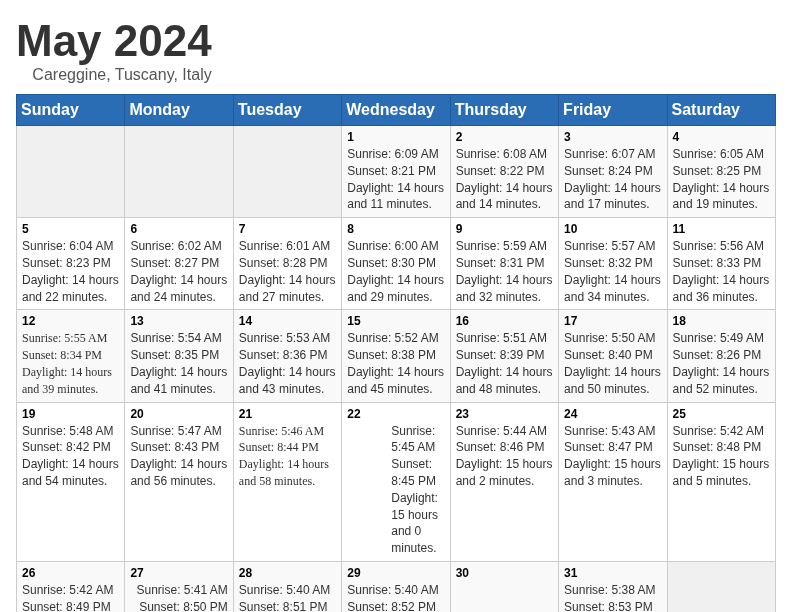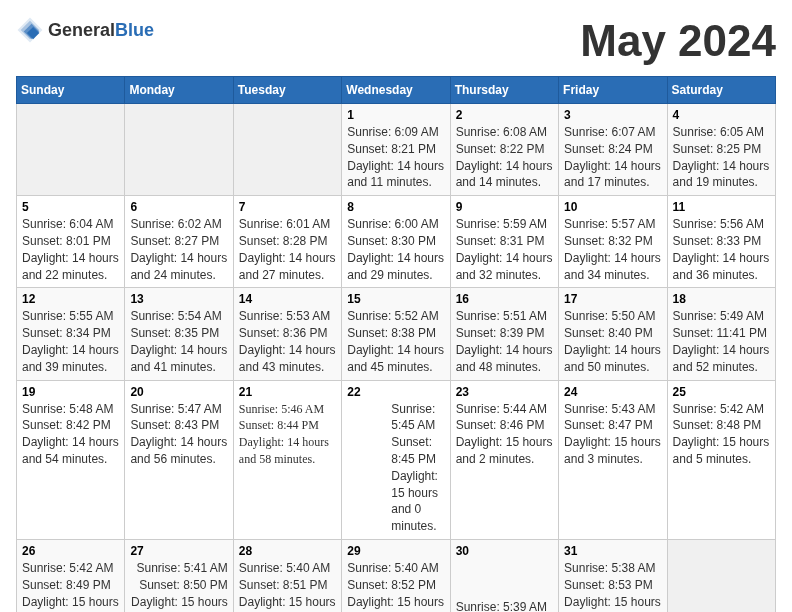--- a/index.html
+++ b/index.html
@@ -50,21 +50,21 @@
     table {
       width: 100%;
       border-collapse: collapse;
       font-size: 10.5px;
     }
     thead tr th {
       background-color: #2a6db5;
       color: #fff;
       padding: 6px 4px;
       text-align: left;
-      font-size: 12px;
+      font-size: 16px;
       font-weight: bold;
       border: 1px solid #1e5a9c;
     }
     tbody tr td {
       border: 1px solid #ccc;
       vertical-align: top;
       padding: 4px 5px;
       width: 14.28%;
       min-height: 80px;
       height: 90px;
@@ -87,33 +87,23 @@
       background-color: #fff;
     }
     .empty-cell {
       background-color: #f0f0f0 !important;
     }
   </style>
 </head>
 <body>
 
 <div class="header">
-  <div class="logo">
-    <svg class="logo-icon" viewBox="0 0 36 36" xmlns="http://www.w3.org/2000/svg">
-      <polygon points="18,2 34,18 18,34 2,18" fill="#2a6db5" opacity="0.15"></polygon>
-      <polygon points="18,6 30,18 18,30 6,18" fill="#2a6db5" opacity="0.3"></polygon>
-      <polygon points="20,10 30,20 20,30 10,20" fill="#2a6db5" opacity="0.6"></polygon>
-      <polygon points="22,14 30,22 22,30 14,22" fill="#2a6db5"></polygon>
-    </svg>
-    <div>
-      <span class="logo-text-general">General</span><span class="logo-text-blue">Blue</span>
-    </div>
-  </div>
   <div class="title-block">
     <div class="month-title">May 2024</div>
+    <div class="location-title">Careggine, Tuscany, Italy</div>
   </div>
 </div>
 
 <table>
   <thead>
     <tr id="weekday-header">
     <th>Sunday</th>
         <th>Monday</th>
         <th>Tuesday</th>
         <th>Wednesday</th>
@@ -149,21 +139,21 @@
           <span class="day-num">4</span>
           <div class="day-info" style="white-space: pre-line;">Sunrise: 6:05 AM
 Sunset: 8:25 PM
 Daylight: 14 hours and 19 minutes.</div>
         </td>
       </tr>
       <tr>
         <td>
           <span class="day-num">5</span>
           <div class="day-info" style="white-space: pre-line;">Sunrise: 6:04 AM
-Sunset: 8:01 PM
+Sunset: 8:23 PM
 Daylight: 14 hours and 22 minutes.</div>
         </td>
         <td>
           <span class="day-num">6</span>
           <div class="day-info" style="white-space: pre-line;">Sunrise: 6:02 AM
 Sunset: 8:27 PM
 Daylight: 14 hours and 24 minutes.</div>
         </td>
         <td>
           <span class="day-num">7</span>
@@ -192,21 +182,21 @@
         <td>
           <span class="day-num">11</span>
           <div class="day-info" style="white-space: pre-line;">Sunrise: 5:56 AM
 Sunset: 8:33 PM
 Daylight: 14 hours and 36 minutes.</div>
         </td>
       </tr>
       <tr>
         <td>
           <span class="day-num">12</span>
-          <div class="day-info" style="white-space: pre-line;">Sunrise: 5:55 AM
+          <div class="day-info" style="white-space: pre-line; font-family: Liberation Serif, serif;">Sunrise: 5:55 AM
 Sunset: 8:34 PM
 Daylight: 14 hours and 39 minutes.</div>
         </td>
         <td>
           <span class="day-num">13</span>
           <div class="day-info" style="white-space: pre-line;">Sunrise: 5:54 AM
 Sunset: 8:35 PM
 Daylight: 14 hours and 41 minutes.</div>
         </td>
         <td>
@@ -229,21 +219,21 @@
         </td>
         <td>
           <span class="day-num">17</span>
           <div class="day-info" style="white-space: pre-line;">Sunrise: 5:50 AM
 Sunset: 8:40 PM
 Daylight: 14 hours and 50 minutes.</div>
         </td>
         <td>
           <span class="day-num">18</span>
           <div class="day-info" style="white-space: pre-line;">Sunrise: 5:49 AM
-Sunset: 11:41 PM
+Sunset: 8:26 PM
 Daylight: 14 hours and 52 minutes.</div>
         </td>
       </tr>
       <tr>
         <td>
           <span class="day-num">19</span>
           <div class="day-info" style="white-space: pre-line;">Sunrise: 5:48 AM
 Sunset: 8:42 PM
 Daylight: 14 hours and 54 minutes.</div>
         </td>

